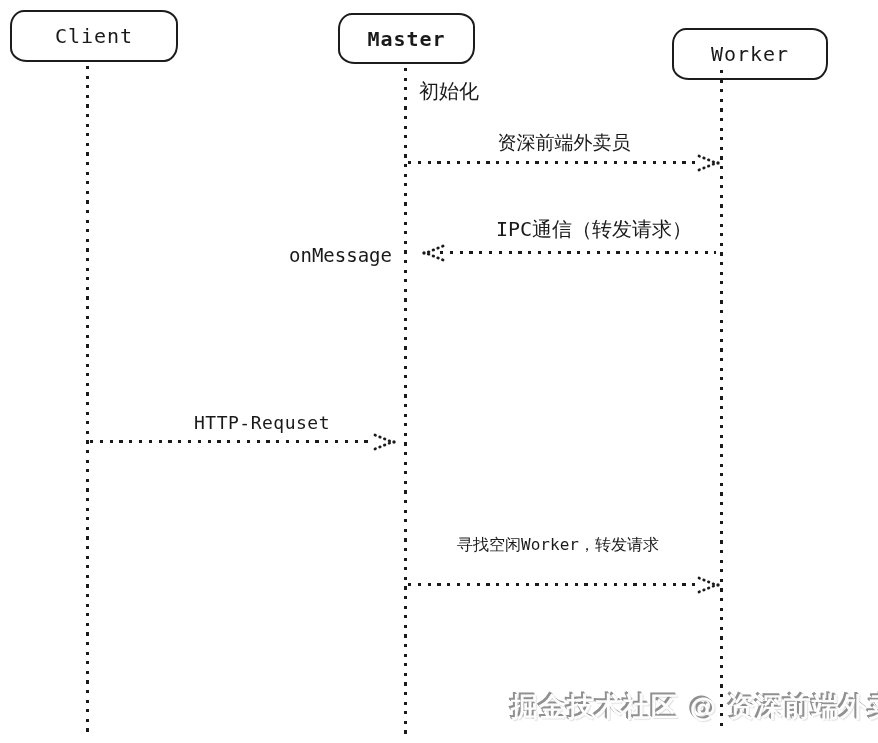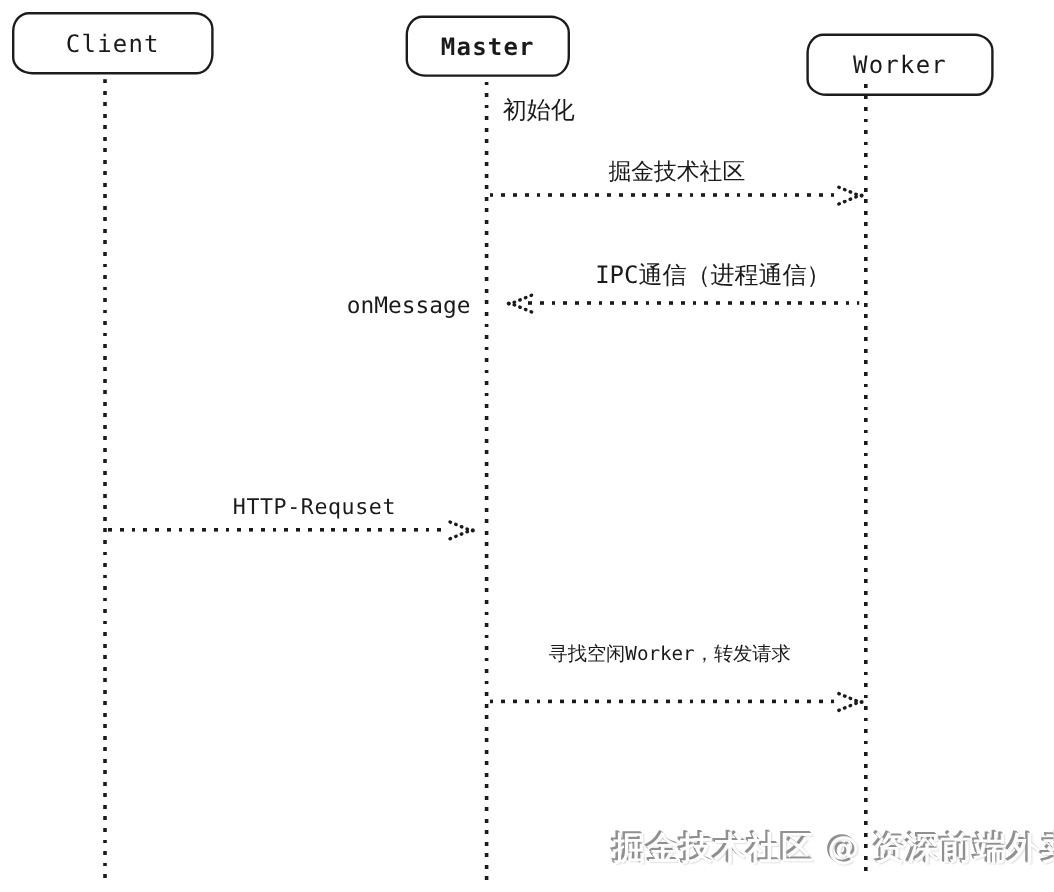--- a/index.html
+++ b/index.html
@@ -111,30 +111,30 @@
   <div class="actor actor-worker">
     <span>Worker</span>
   </div>
 
   <div class="lifeline ll-client"></div>
   <div class="lifeline ll-master"></div>
   <div class="lifeline ll-worker"></div>
 
   <div class="note">初始化</div>
 
-  <div class="msg-label centered lbl-fork">掘金技术社区</div>
+  <div class="msg-label centered lbl-fork">资深前端外卖员</div>
   <div class="msg-line line-fork"></div>
   <div class="arrowhead head-fork">
     <svg width="26" height="22" viewBox="0 0 26 22">
       <path d="M4 4 L21 11 M4 18 L21 11" fill="none" stroke="#1a1a1a" stroke-width="2.8" stroke-linecap="round" stroke-dasharray="0.5 4.6"></path>
       <circle cx="23" cy="11" r="1.7" fill="#1a1a1a"></circle>
     </svg>
   </div>
 
-  <div class="msg-label centered lbl-ipc">IPC通信（进程通信）</div>
+  <div class="msg-label centered lbl-ipc">IPC通信（转发请求）</div>
   <div class="msg-line line-ipc"></div>
   <div class="arrowhead head-ipc">
     <svg width="26" height="22" viewBox="0 0 26 22">
       <path d="M22 4 L5 11 M22 18 L5 11" fill="none" stroke="#1a1a1a" stroke-width="2.8" stroke-linecap="round" stroke-dasharray="0.5 4.6"></path>
       <circle cx="3" cy="11" r="1.7" fill="#1a1a1a"></circle>
     </svg>
   </div>
 
   <div class="msg-label lbl-onmessage">onMessage</div>
 

